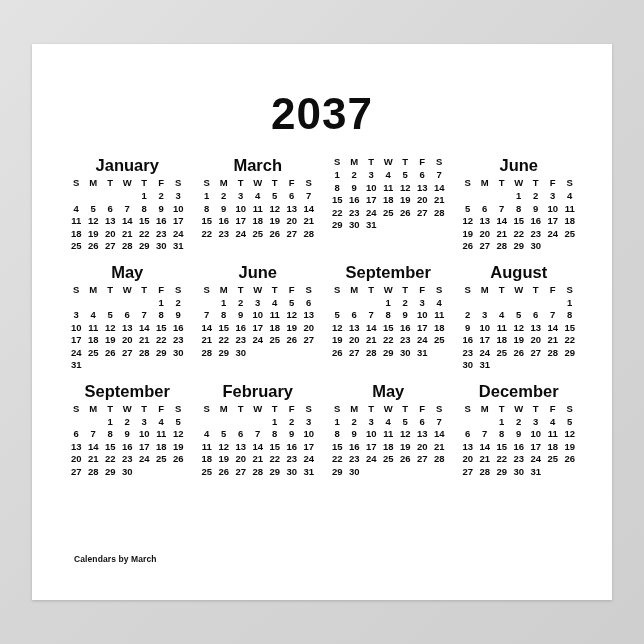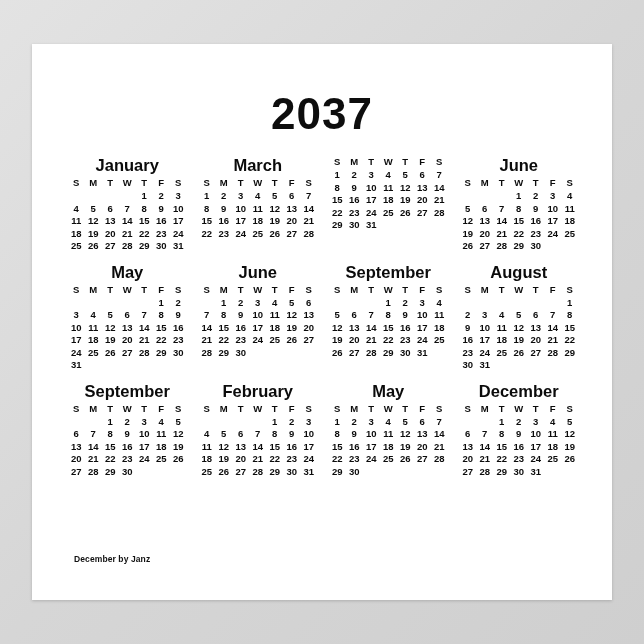--- a/index.html
+++ b/index.html
@@ -689,15 +689,15 @@
             <div class="day">27</div>
             <div class="day">28</div>
             <div class="day">29</div>
             <div class="day">30</div>
             <div class="day">31</div>
             <div class="day empty"></div>
             <div class="day empty"></div>
           </div>
         </div>
       </div>
-    <div id="credit">December by Janz</div>
+    <div id="credit">Calendars by March</div>
   </div>
 </div>
 
 </body></html>

